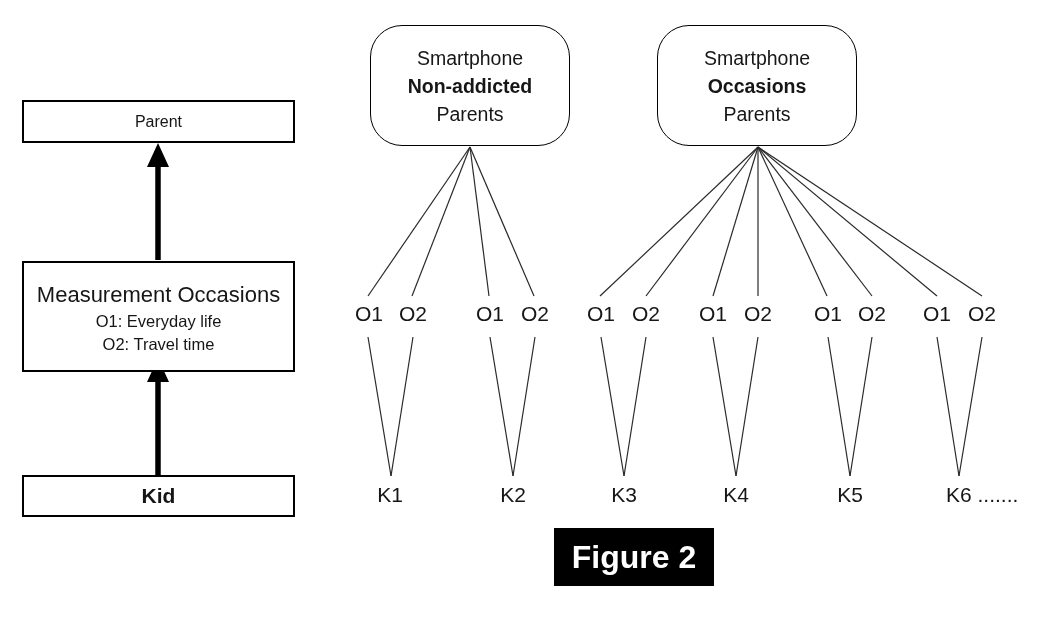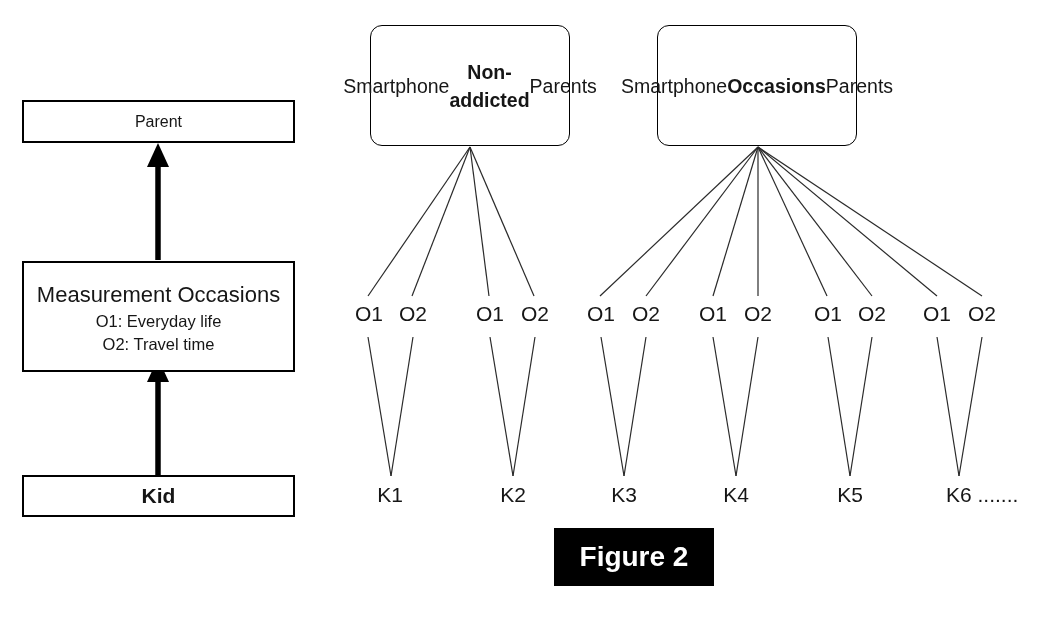--- a/index.html
+++ b/index.html
@@ -46,23 +46,23 @@
     padding-top: 2px;
   }
   .measure-title { font-size: 22px; line-height: 30px; }
   .measure-sub   { font-size: 16.5px; line-height: 23px; }
 
   .group-box {
     position: absolute;
     box-sizing: border-box;
     background: #ffffff;
     border: 1.5px solid #000000;
-    border-radius: 12px;
+    border-radius: 32px;
     display: flex;
-    flex-direction: row;
+    flex-direction: column;
     align-items: center;
     justify-content: center;
     text-align: center;
     font-size: 19.5px;
     line-height: 28px;
     top: 25px;
     width: 200px;
     height: 121px;
   }
   .group-non-addicted { left: 370px; }
@@ -81,21 +81,21 @@
 
   .caption {
     position: absolute;
     left: 554px;
     top: 528px;
     width: 160px;
     height: 58px;
     background: #000000;
     color: #ffffff;
     font-weight: 700;
-    font-size: 28px;
+    font-size: 32px;
     display: flex;
     align-items: center;
     justify-content: center;
   }
 </style>
 </head>
 <body>
 
 <div class="canvas">
 

